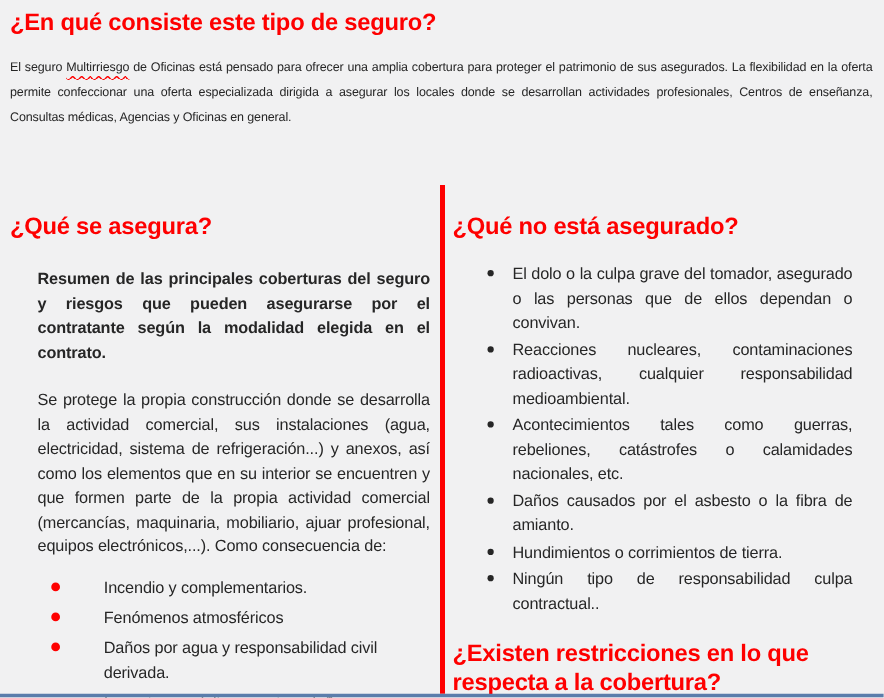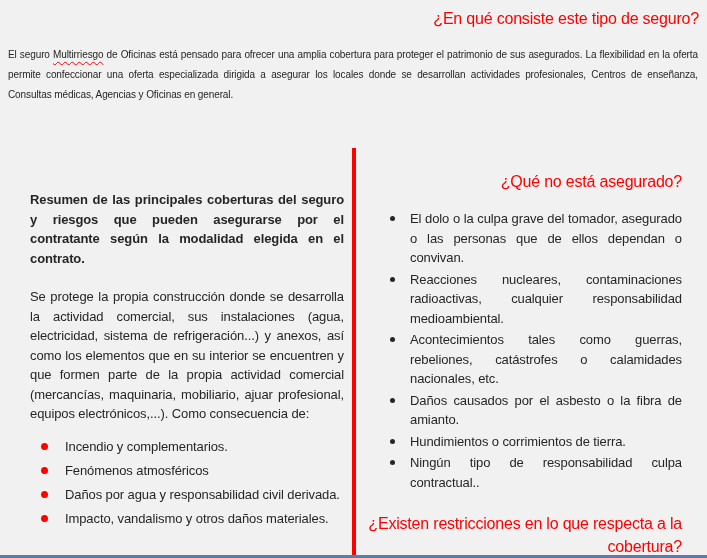--- a/index.html
+++ b/index.html
@@ -22,26 +22,25 @@
     box-sizing:border-box;
     background:var(--page-bg);
     overflow:hidden;
   }
   .bottom-border{
     position:absolute;left:0;right:0;bottom:0;height:3px;
     background:var(--bottom-border-blue);
   }
   h1,h2{
     color:var(--accent-red);
-    font-weight:normal;
+    font-weight:bold;
     margin:0;
-    font-size:16px;
+    font-size:19px;
     line-height:23px;
     letter-spacing:-0.2px;
-    text-align:right;
   }
   .intro-section h1{margin:7px 8px 0 8px;}
   .intro-paragraph{
     margin:15px 9px 0 8px;
     font-size:10px;
     line-height:20px;
     text-align:justify;
     letter-spacing:-0.1px;
   }
   .misspelled{
@@ -86,20 +85,21 @@
     letter-spacing:-0.1px;
   }
   ul{list-style:none;margin:0;padding:0;}
   .red-bullets{margin:13px 4px 0 33px;}
   .red-bullets li{
     display:flex;
     font-size:13px;
     line-height:20px;
     margin-bottom:4px;
     letter-spacing:-0.1px;
+    gap:18px;
   }
   .red-bullets .dot{
     flex:none;
     width:7px;height:7px;border-radius:50%;
     background:var(--accent-red);
     margin:6px 17px 0 0;
   }
   .black-bullets{margin:16px 0 0 28px;}
   .black-bullets li{
     display:flex;
@@ -123,20 +123,21 @@
 <div class="page">
 
   <section class="intro-section">
     <h1>¿En qué consiste este tipo de seguro?</h1>
     <p class="intro-paragraph"><span>El seguro </span><span class="misspelled">Multirriesgo</span><span> de Oficinas está pensado para ofrecer una amplia cobertura para proteger el patrimonio de sus asegurados. La flexibilidad en la oferta permite confeccionar una oferta especializada dirigida a asegurar los locales donde se desarrollan actividades profesionales, Centros de enseñanza, Consultas médicas, Agencias y Oficinas en general.</span></p>
   </section>
 
   <section class="columns">
 
     <div class="col col-left">
+      <h2>¿Qué se asegura?</h2>
       <div class="indent">
         <p class="lead">Resumen de las principales coberturas del seguro y riesgos que pueden asegurarse por el contratante según la modalidad elegida en el contrato.</p>
         <p class="body-par">Se protege la propia construcción donde se desarrolla la actividad comercial, sus instalaciones (agua, electricidad, sistema de refrigeración...) y anexos, así como los elementos que en su interior se encuentren y que formen parte de la propia actividad comercial (mercancías, maquinaria, mobiliario, ajuar profesional, equipos electrónicos,...). Como consecuencia de:</p>
       </div>
       <ul class="red-bullets">
         <li>
             <span class="dot"></span>
             <span>Incendio y complementarios.</span>
           </li>
         <li>

